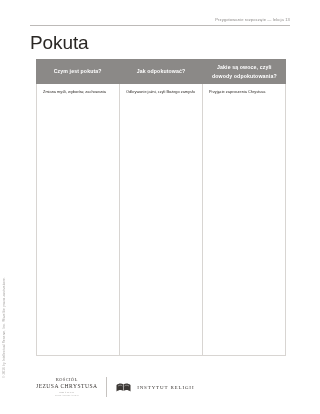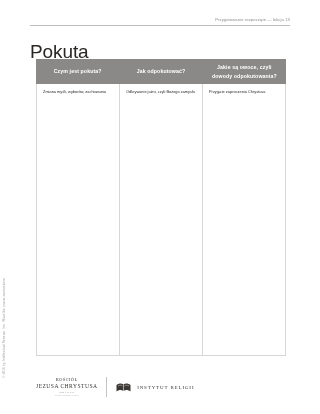--- a/index.html
+++ b/index.html
@@ -41,21 +41,21 @@
   .runhead-rule {
     height: 0.7px;
     background: #bdbab8;
     width: 100%;
   }
 
   
   .title {
     position: absolute;
     left: 30px;
-    top: 29px;
+    top: 20px;
     font-size: 19px;
     font-weight: 400;
     letter-spacing: -0.1px;
     color: #2a2724;
     line-height: 1;
   }
 
   
   .table {
     position: absolute;

